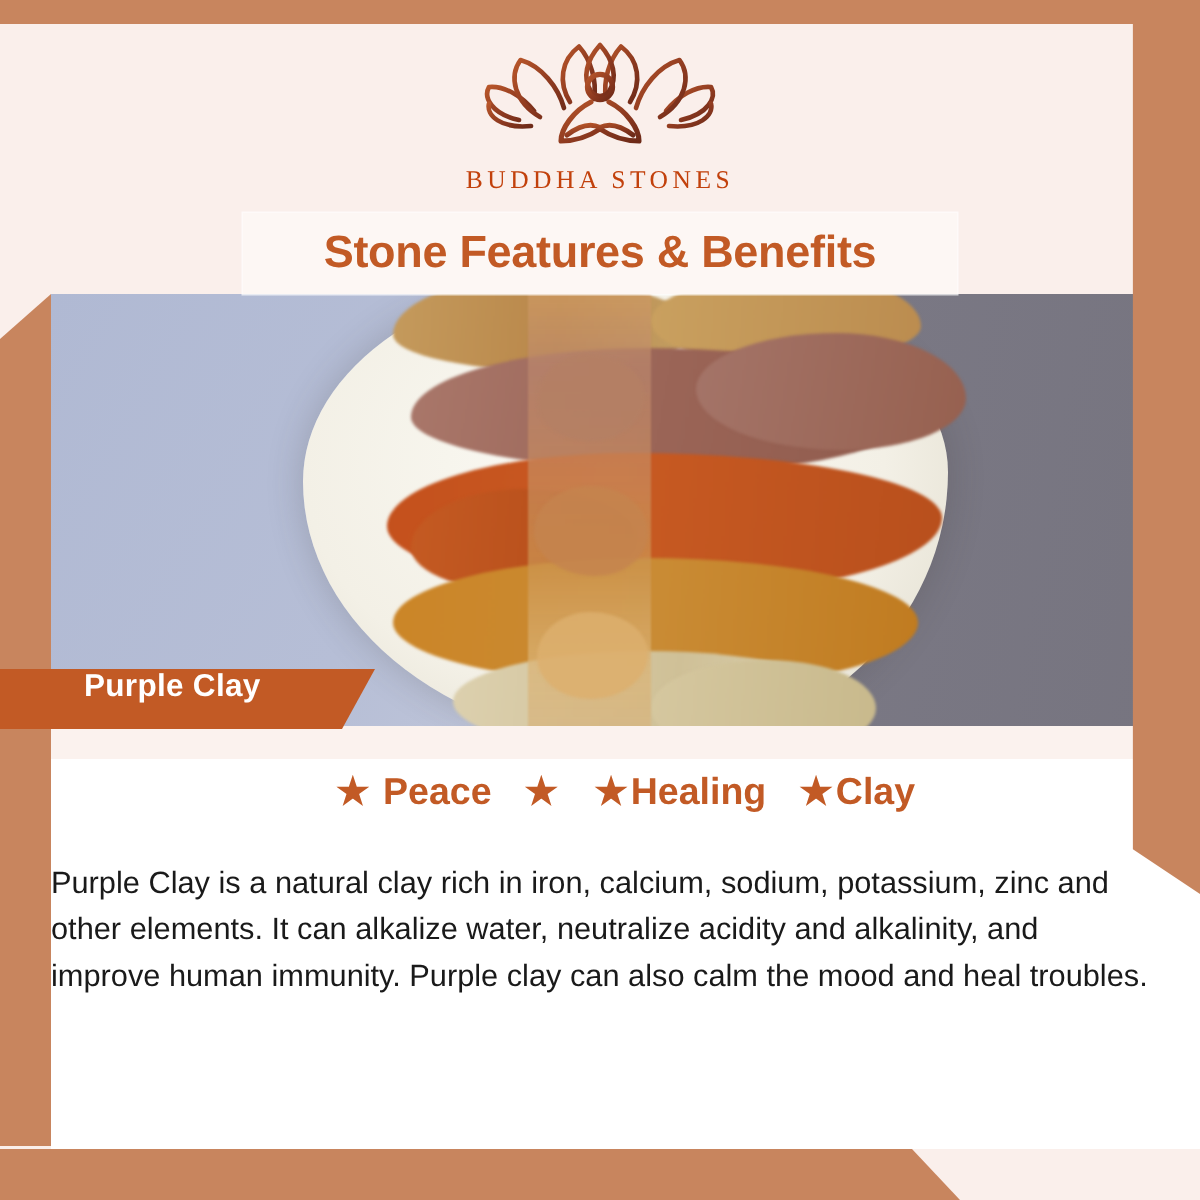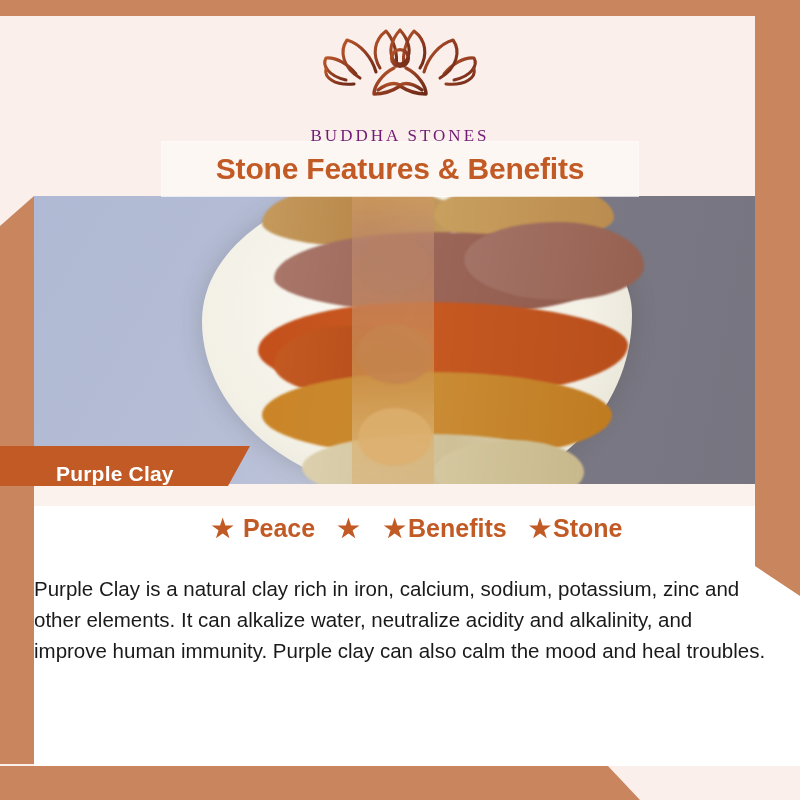--- a/index.html
+++ b/index.html
@@ -23,22 +23,22 @@
   
   .cream-top{position:absolute;left:0;top:16px;width:800px;height:180px;background:#faefeb;z-index:1;}
   .cream-bottom{position:absolute;left:0;top:484px;width:800px;height:316px;background:#faefeb;z-index:1;}
   .white-body{position:absolute;left:34px;top:506px;width:766px;height:260px;background:#ffffff;z-index:2;}
   .white-strip{position:absolute;left:34px;top:484px;width:766px;height:22px;background:#fbf2ee;z-index:2;}
 
   
   .logo{position:absolute;left:0;top:24px;width:800px;text-align:center;z-index:4;}
   .logo svg{display:block;margin:0 auto;}
   .logo-word{
-    margin-top:20px;font-family:"Liberation Serif", serif;
-    font-size:17px;letter-spacing:3.0px;color:#701a75;font-weight:400;
+    margin-top:4px;font-family:"Liberation Serif", serif;
+    font-size:17px;letter-spacing:3.0px;color:#c2410c;font-weight:400;
   }
 
   
   .title-banner{
     position:absolute;left:162px;top:142px;width:476px;height:54px;
     background:#fdf7f4;z-index:5;display:flex;align-items:center;justify-content:center;
     box-shadow:0 0 0 1px rgba(255,255,255,.7);
   }
   .title-banner h1{
     margin:16px;font-size:30px;font-weight:700;color:#c25a25;
@@ -93,21 +93,21 @@
          background:rgba(180,128,100,.80);filter:blur(1px);}
   .blob2{position:absolute;left:322px;top:128px;width:76px;height:60px;border-radius:50% 50% 46% 54% / 50% 52% 48% 50%;
          background:rgba(196,132,78,.82);filter:blur(1px);}
   .blob3{position:absolute;left:324px;top:212px;width:74px;height:58px;border-radius:48% 52% 52% 48% / 52% 48% 52% 48%;
          background:rgba(221,175,110,.84);filter:blur(1px);}
 
   
   .stone-tab{
     position:absolute;left:0px;top:446px;width:250px;height:40px;background:#c25a25;z-index:7;
     clip-path:polygon(0 0,100% 0,calc(100% - 22px) 100%,0 100%);
-    display:flex;align-items:flex-end;
+    display:flex;align-items:flex-start;
   }
   .stone-tab span{
     color:#ffffff;font-size:21px;font-weight:700;margin-left:56px;letter-spacing:.2px;
     font-family:"Liberation Sans", sans-serif;
   }
 
   
   .benefits{
     position:absolute;left:34px;top:508px;width:766px;height:40px;z-index:8;
     display:flex;align-items:center;justify-content:center;gap:22px;
@@ -207,23 +207,23 @@
   <div class="benefits">
     <div class="benefit first">
       <span class="star">★</span>
       <span>Peace</span>
     </div>
     <div class="benefit">
       <span class="star">★</span>
     </div>
     <div class="benefit">
       <span class="star">★</span>
-      <span>Benefits</span>
+      <span>Healing</span>
     </div>
     <div class="benefit">
       <span class="star">★</span>
-      <span>Stone</span>
+      <span>Clay</span>
     </div>
   </div>
 
   <p class="desc">Purple Clay is a natural clay rich in iron, calcium, sodium, potassium, zinc and other elements. It can alkalize water, neutralize acidity and alkalinity, and improve human immunity. Purple clay can also calm the mood and heal troubles.</p>
 
 </div>
 
 </body></html>

